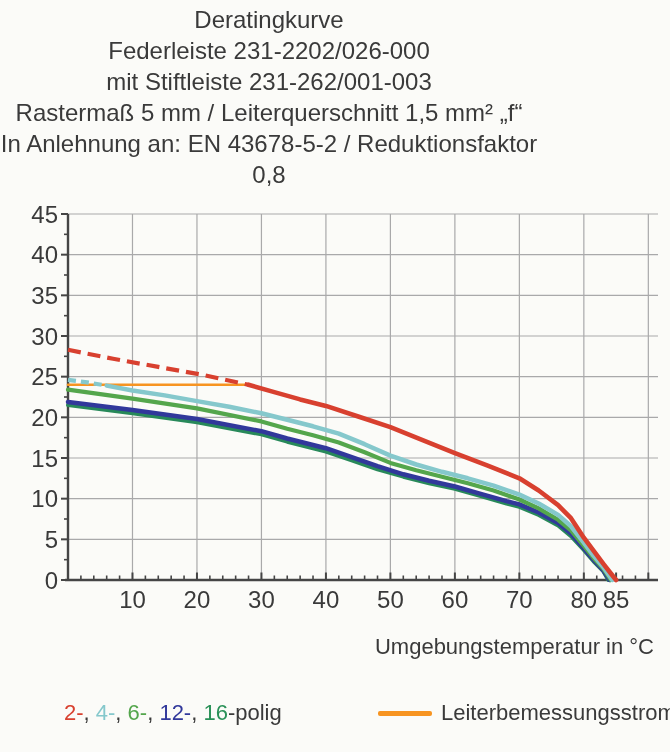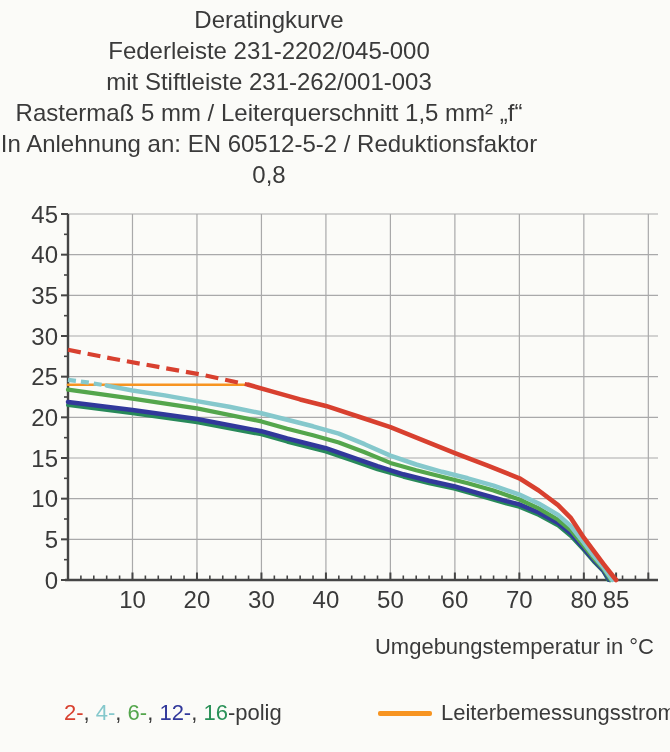--- a/index.html
+++ b/index.html
@@ -42,24 +42,24 @@
   }
   .tick-label{font-family:"Liberation Sans", sans-serif;}
 </style>
 </head>
 <body>
 
 <div class="page">
 
   <div class="titles">
     <div>Deratingkurve</div>
-    <div>Federleiste 231-2202/045-000</div>
+    <div>Federleiste 231-2202/026-000</div>
     <div>mit Stiftleiste 231-262/001-003</div>
     <div>Rastermaß 5 mm / Leiterquerschnitt 1,5 mm² „f“</div>
-    <div>In Anlehnung an: EN 60512-5-2 / Reduktionsfaktor 0,8</div>
+    <div>In Anlehnung an: EN 43678-5-2 / Reduktionsfaktor 0,8</div>
   </div>
 
 
   <svg id="chart" width="670" height="470">
       <line x1="132.4808743169399" y1="44" x2="132.4808743169399" y2="410" stroke="#a9a9aa" stroke-width="1.2"></line>
       <line x1="196.96174863387978" y1="44" x2="196.96174863387978" y2="410" stroke="#a9a9aa" stroke-width="1.2"></line>
       <line x1="261.44262295081967" y1="44" x2="261.44262295081967" y2="410" stroke="#a9a9aa" stroke-width="1.2"></line>
       <line x1="325.92349726775956" y1="44" x2="325.92349726775956" y2="410" stroke="#a9a9aa" stroke-width="1.2"></line>
       <line x1="390.40437158469945" y1="44" x2="390.40437158469945" y2="410" stroke="#a9a9aa" stroke-width="1.2"></line>
       <line x1="454.88524590163934" y1="44" x2="454.88524590163934" y2="410" stroke="#a9a9aa" stroke-width="1.2"></line>

